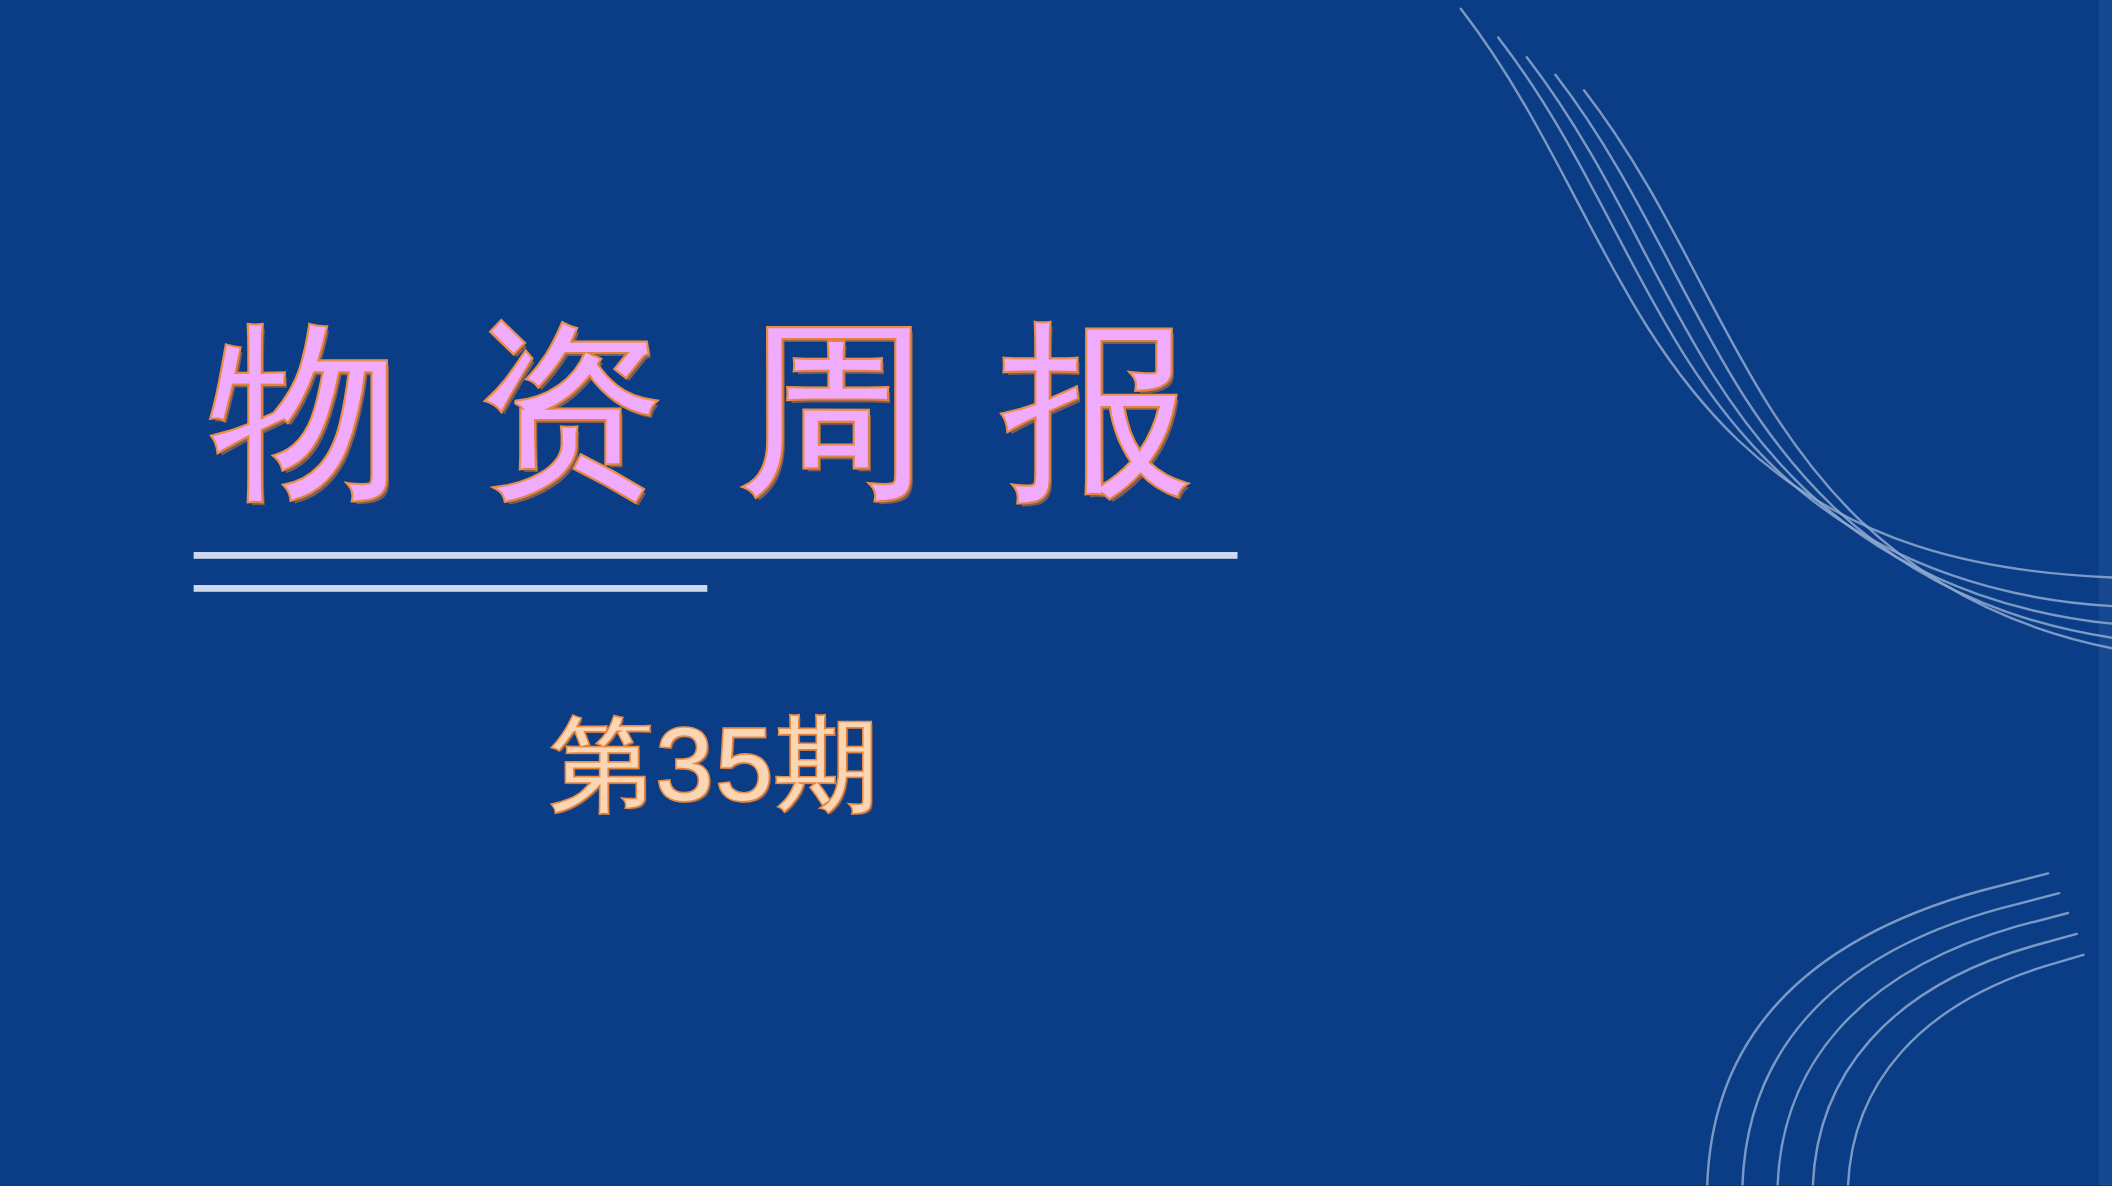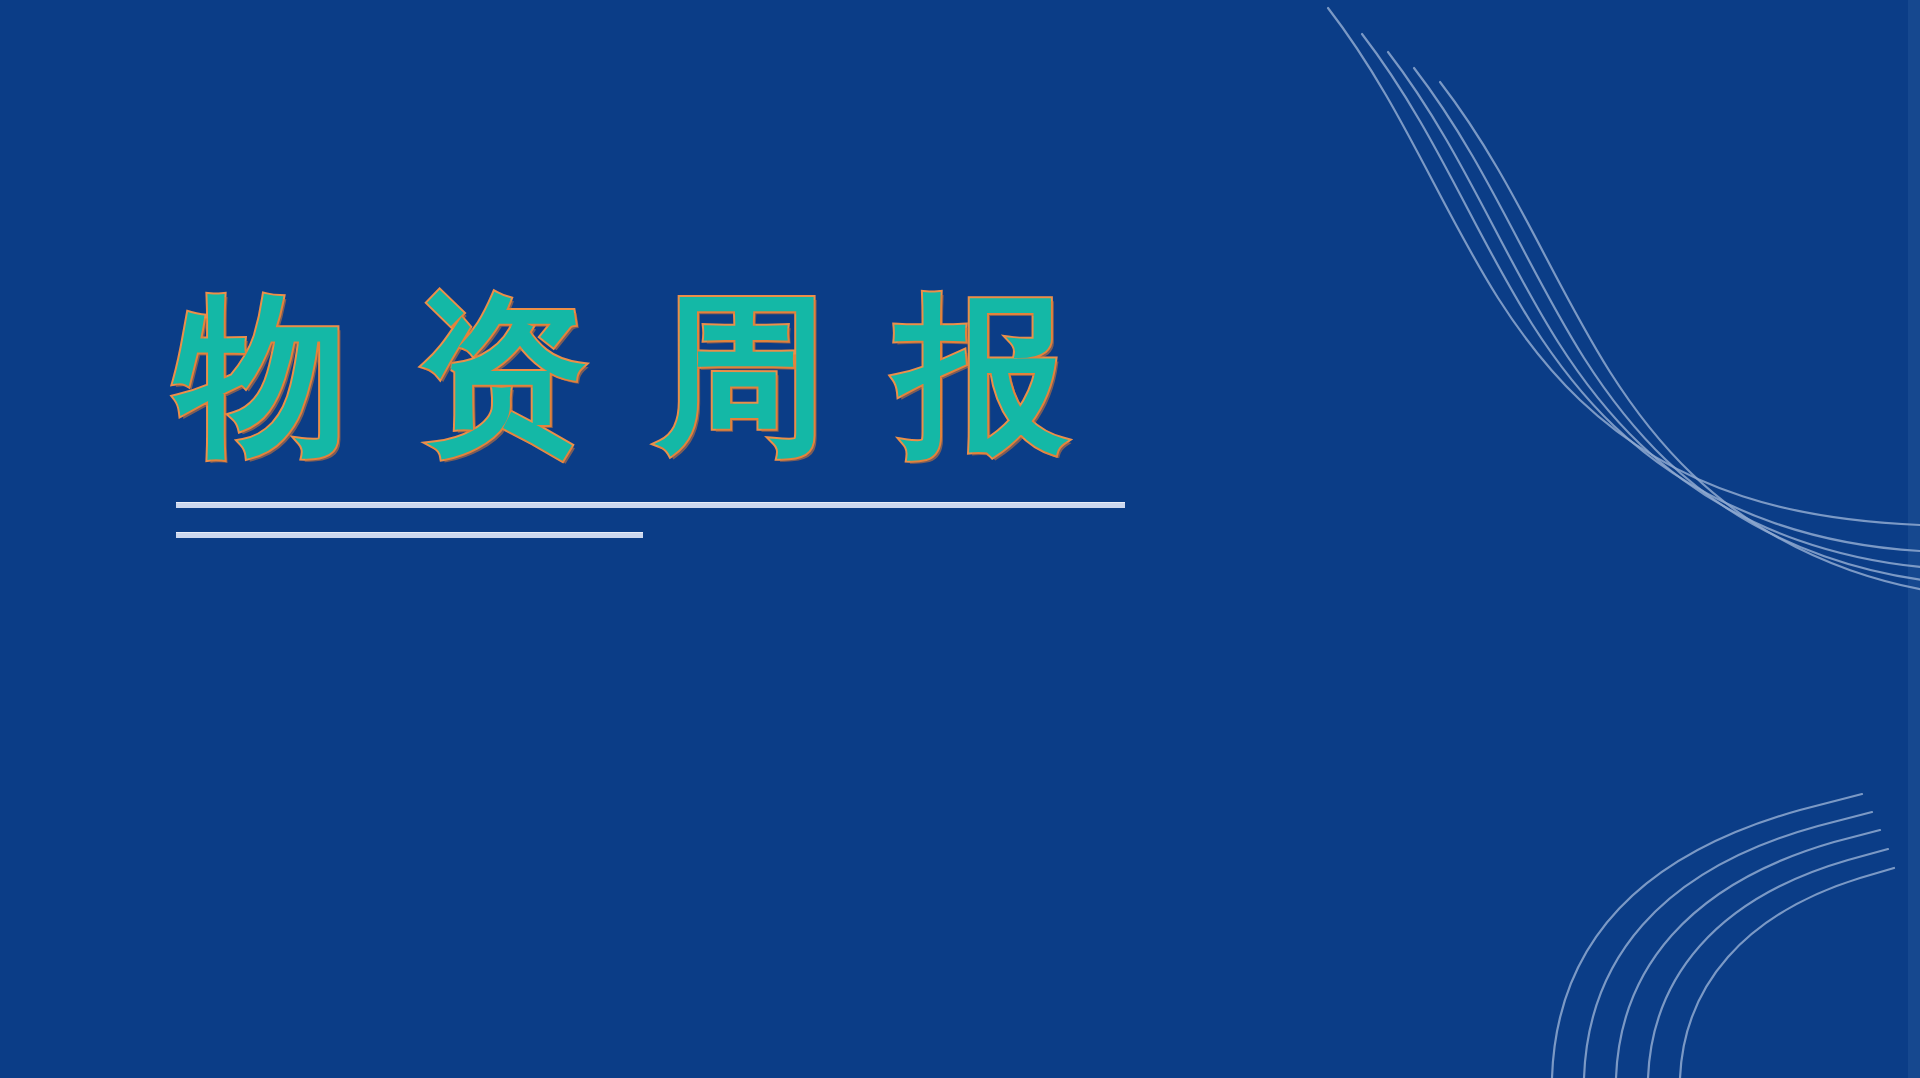--- a/index.html
+++ b/index.html
@@ -62,28 +62,28 @@
   .content {
     position: absolute;
     left: 0;
     top: 0;
     width: 100%;
     height: 100%;
   }
 
   .title {
     position: absolute;
-    left: 176px;
+    left: 192px;
     top: 288px;
     font-size: 172px;
     line-height: 1;
     letter-spacing: 68px;
     white-space: nowrap;
-    font-weight: 700;
-    color: #14b8a6;
+    font-weight: 400;
+    color: #f0abfc;
     -webkit-text-stroke: 4px #ec8f49;
     paint-order: stroke fill;
     text-shadow:
        3px 3px 0 rgba(220,120,50,0.55),
       -1px -1px 0 rgba(236,143,73,0.5);
   }
 
   .rule {
     position: absolute;
     background: #ccd8ef;
@@ -146,16 +146,17 @@
     </svg>
   </div>
 
   <div class="content">
 
     <div class="title">物资周报</div>
 
     <div class="rule rule-long"></div>
     <div class="rule rule-short"></div>
 
+    <div class="subtitle">第35期</div>
 
   </div>
 
 </div>
 
 </body></html>

